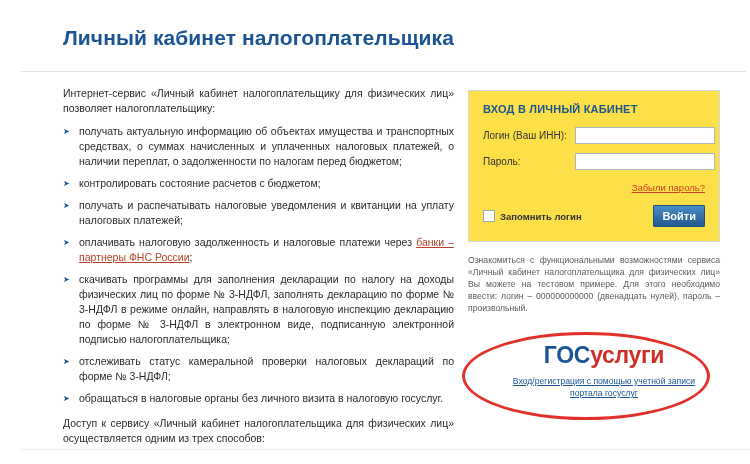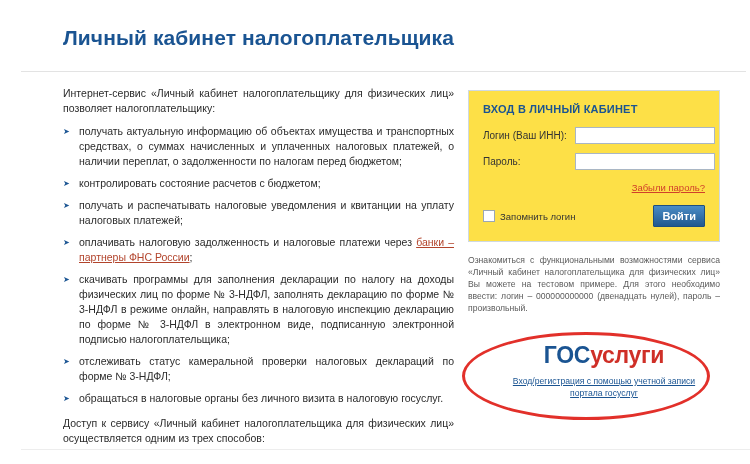--- a/index.html
+++ b/index.html
@@ -139,20 +139,21 @@
   }
   .remember-row {
     display: flex;
     align-items: center;
     justify-content: space-between;
   }
   .remember-left {
     display: flex;
     align-items: center;
     gap: 5px;
+    font-weight: bold;
   }
   .checkbox {
     width: 10px;
     height: 10px;
     border: 1px solid #9aa7b4;
     background: #fff;
     display: inline-block;
   }
   .remember-label {
     font-size: 9.5px;

